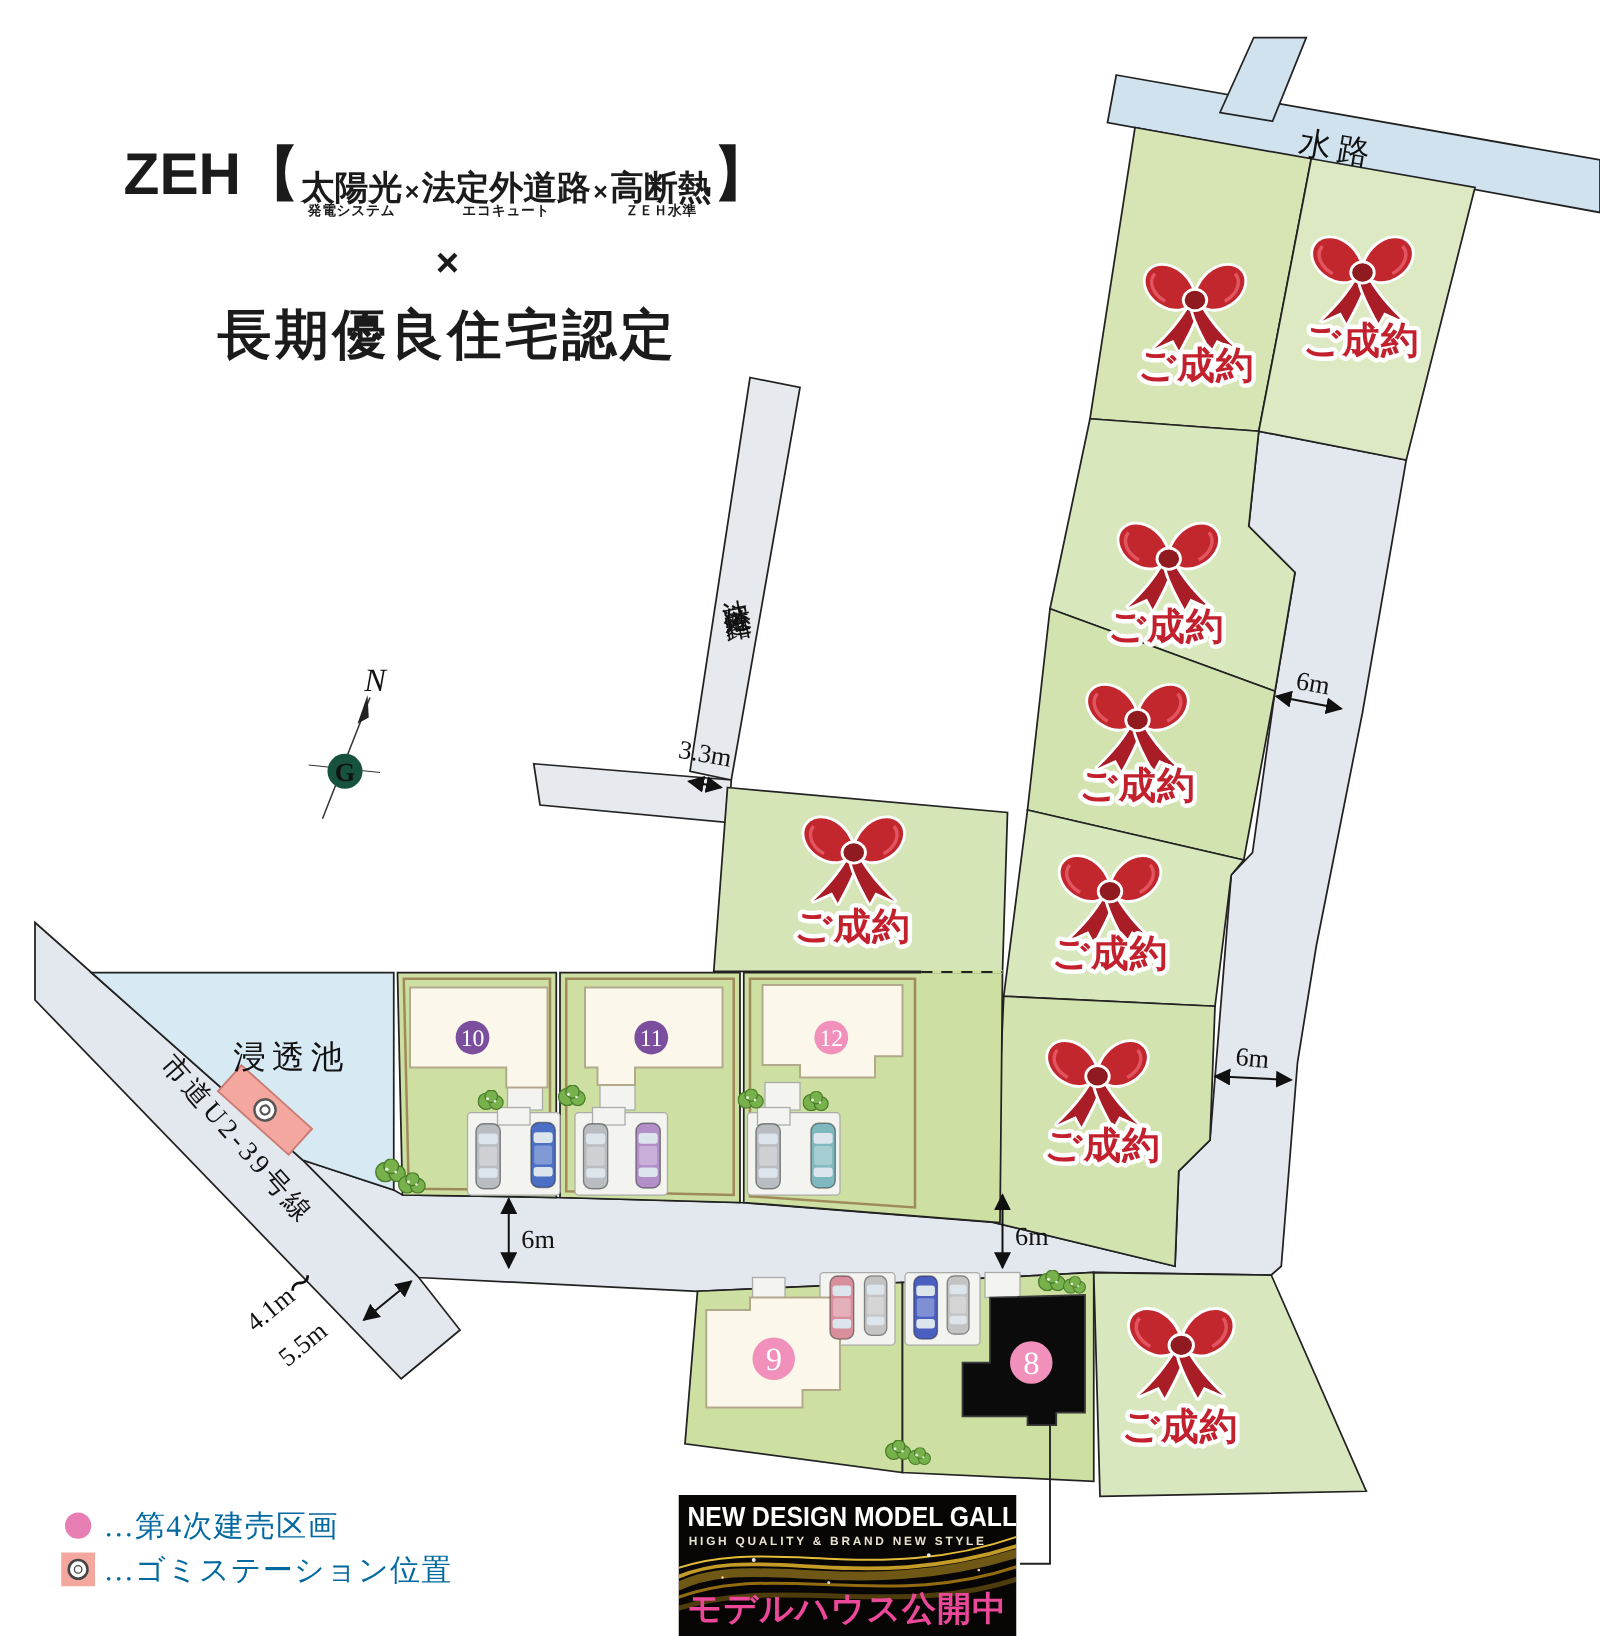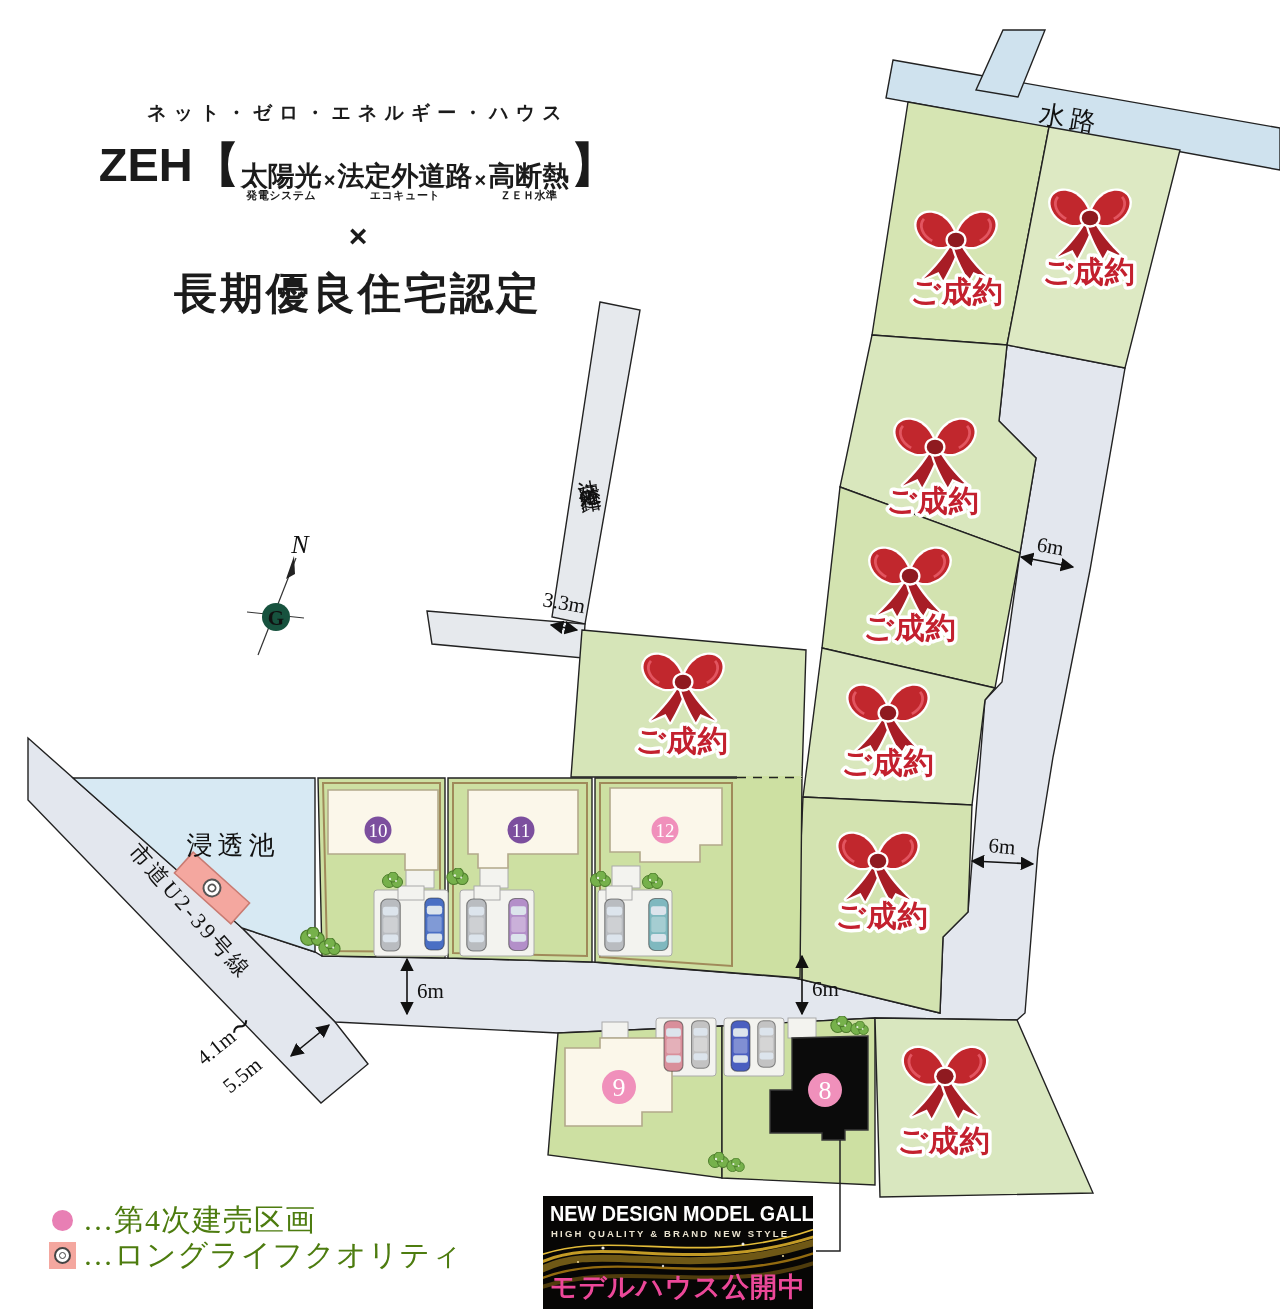--- a/index.html
+++ b/index.html
@@ -34,21 +34,21 @@
   #legend{position:absolute;left:40px;top:1203px;}
   .lrow{display:flex;align-items:center;height:35px;}
   .lrow .dot{width:21px;height:21px;border-radius:50%;margin:0 10px 0 12px;flex:none;}
   .dot.pink{background:#e87fb4;}
   .dot.purple{background:#7b4fa0;}
   .gsw{width:27px;height:27px;background:#f4a79f;margin:0 7px 0 9px;flex:none;
        display:flex;align-items:center;justify-content:center;}
   .gsw .o1{width:13px;height:13px;border:2.2px solid #444;border-radius:50%;background:#fff;
        display:flex;align-items:center;justify-content:center;}
   .gsw .o2{width:5px;height:5px;border:1.8px solid #444;border-radius:50%;background:#fff;}
-  .lrow .ltxt{font-family:"Liberation Serif",serif;font-size:30px;color:#4d7c0f;letter-spacing:1px;}
+  .lrow .ltxt{font-family:"Liberation Serif",serif;font-size:24px;color:#0369a1;letter-spacing:1px;}
   
   #banner{position:absolute;left:543px;top:1196px;width:270px;height:113px;background:#070605;
           overflow:hidden;}
   #banner .btitle{position:absolute;left:7px;top:5px;color:#fff;font-weight:900;font-size:22px;
           white-space:nowrap;transform:scaleX(0.90);transform-origin:left;letter-spacing:0;}
   #banner .bsub{position:absolute;left:8px;top:32px;color:#e9e2cf;font-weight:bold;font-size:9.5px;
           letter-spacing:2.2px;white-space:nowrap;}
   #banner .bcta{position:absolute;left:0;bottom:4px;width:100%;text-align:center;color:#ec4899;
           font-weight:900;font-size:27px;letter-spacing:1px;white-space:nowrap;}
   #banner svg{position:absolute;left:0;top:0;}
@@ -242,21 +242,20 @@
     <polygon points="294,556 286,579 295,574" fill="#222"></polygon>
     <circle cx="276" cy="617" r="14" fill="#17523e"></circle>
     <text x="276" y="625" text-anchor="middle" font-size="21" font-weight="bold" fill="#fff">G</text>
     <text x="300" y="553" text-anchor="middle" font-size="26" font-style="italic">N</text>
   </g>
 
   <polyline points="840,1140 840,1251 816,1251" fill="none" stroke="#222" stroke-width="1.5"></polyline>
 </svg>
 
 <div id="header">
-  <div class="kana">ネット・ゼロ・エネルギー・ハウス</div>
   <div id="zehrow">
     <span class="big">ZEH</span>
     <span class="big">【</span>
     <span class="grp">
       <span class="main">太陽光</span>
       <span class="sub">発電システム</span>
     </span>
     <span class="x">×</span>
     <span class="grp">
       <span class="main">法定外道路</span>
@@ -279,21 +278,21 @@
   <div class="lrow">
     <span class="dot pink"></span>
     <span class="ltxt">…第4次建売区画</span>
   </div>
   <div class="lrow">
     <span class="gsw">
           <span class="o1">
             <span class="o2"></span>
           </span>
         </span>
-    <span class="ltxt">…ロングライフクオリティ</span>
+    <span class="ltxt">…ゴミステーション位置</span>
   </div>
 </div>
 
 <div id="banner">
   <svg width="270" height="113" viewBox="0 0 270 113">
     <path d="M-10,78 C55,38 140,92 285,42" stroke="#8a6d1a" stroke-width="7" fill="none" opacity="0.8"></path>
     <path d="M-10,70 C60,32 145,86 285,36" stroke="#c39b26" stroke-width="3" fill="none"></path>
     <path d="M-10,62 C70,28 160,78 285,28" stroke="#e3bc39" stroke-width="1.6" fill="none"></path>
     <path d="M-10,86 C70,48 170,98 285,52" stroke="#a37712" stroke-width="2.4" fill="none" opacity="0.9"></path>
     <path d="M-10,94 C80,60 180,104 285,62" stroke="#6e5410" stroke-width="4" fill="none" opacity="0.7"></path>

